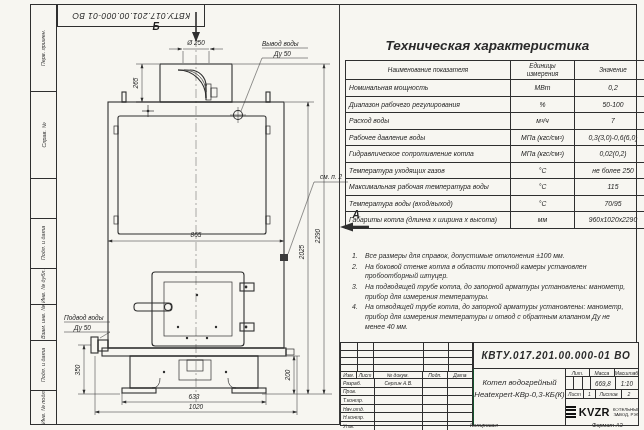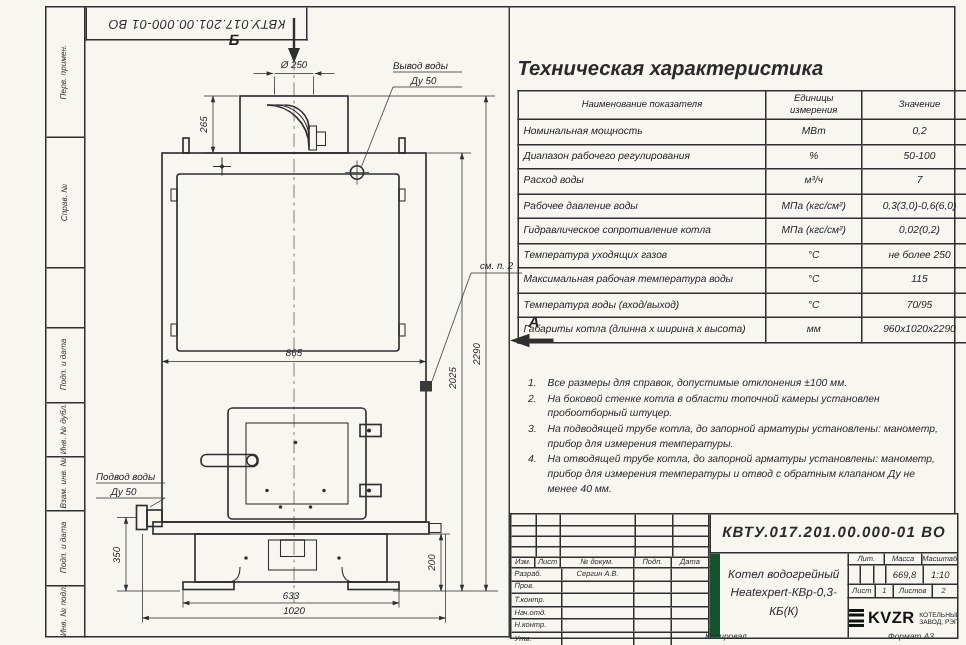--- a/index.html
+++ b/index.html
@@ -9,40 +9,40 @@
   #frame-outer{position:absolute;left:30px;top:4px;width:605px;height:419px;border:1.3px solid #2f2f2f;}
   #frame-inner-v{position:absolute;left:56px;top:4px;width:0;height:421px;border-left:1.2px solid #2f2f2f;}
   #zone-divider{position:absolute;left:339px;top:4px;width:0;height:421px;border-left:0.9px solid #3a3a3a;}
   
   .mfield{position:absolute;left:30.5px;width:25px;display:flex;align-items:center;justify-content:center;border-bottom:1px solid #2f2f2f;}
   .mfield span{transform:rotate(-90deg);white-space:nowrap;font-size:5.5px;font-style:italic;color:#333;}
   
   #docbox{position:absolute;left:57px;top:5px;width:146px;height:21px;border:1.1px solid #2f2f2f;border-top:none;display:flex;align-items:center;justify-content:center;}
   #docbox span{transform:rotate(180deg);font-size:8.5px;font-style:italic;letter-spacing:0.4px;white-space:nowrap;}
   
-  #spec-title{position:absolute;left:345px;top:38px;width:285px;text-align:left;font-size:13.5px;font-style:italic;font-weight:600;}
+  #spec-title{position:absolute;left:345px;top:38px;width:285px;text-align:center;font-size:13.5px;font-style:italic;font-weight:600;}
   #spec{position:absolute;left:345px;top:60px;width:285px;border-collapse:collapse;table-layout:fixed;}
   #spec th,#spec td{border:1px solid #2f2f2f;font-style:italic;font-weight:normal;padding:1px 3px;color:#222;}
   #spec th{font-size:6.3px;text-align:center;line-height:1.25;height:16px;}
   #spec td{font-size:6.8px;height:13.5px;white-space:nowrap;overflow:hidden;}
   #spec td.c{text-align:center;}
   .w-name{width:158px;} .w-units{width:57px;} .w-val{width:70px;}
   
   #notes{position:absolute;left:352px;top:251px;width:278px;font-size:6.9px;font-style:italic;line-height:1.4;}
   .note{display:flex;margin-bottom:1px;}
   .note-num{width:13px;flex:none;text-align:left;}
   .note-text{flex:1;}
   
   #tb{position:absolute;left:340px;top:342px;width:297px;height:82px;border:1.4px solid #2f2f2f;font-style:italic;background:#f7f6f1;}
   .abs{position:absolute;box-sizing:border-box;}
   .b-r{border-right:1px solid #2f2f2f;} .b-l{border-left:1px solid #2f2f2f;}
   .cell{display:flex;align-items:center;justify-content:center;overflow:hidden;}
   .tb-small{font-size:5px;} .tb-med{font-size:6.3px;}
   #tb-doc{left:132px;top:0;width:165px;height:26px;border-bottom:1px solid #2f2f2f;border-left:1px solid #2f2f2f;font-size:10px;letter-spacing:0.8px;display:flex;align-items:center;justify-content:center;font-weight:600;}
-  #tb-name{left:132px;top:26px;width:92px;height:56px;border-left:7px solid #14532d;text-align:center;font-size:7.8px;line-height:1.6;padding-top:8px;}
+  #tb-name{left:132px;top:26px;width:92px;height:56px;border-left:1px solid #14532d;text-align:center;font-size:7.8px;line-height:1.6;padding-top:8px;}
   #kvzr{display:flex;align-items:center;gap:3px;font-style:normal;}
   #kvzr-bars{width:12px;height:12px;display:flex;flex-direction:column;justify-content:space-between;}
   #kvzr-bars i{display:block;height:2.2px;background:#111;}
   #kvzr-word{font-weight:bold;font-size:11px;color:#111;letter-spacing:0.3px;}
   #kvzr-sub{font-size:4.4px;line-height:1.25;color:#222;}
   #copied{position:absolute;left:470px;top:422px;font-size:5.6px;font-style:italic;}
   #format{position:absolute;left:592px;top:422px;font-size:5.6px;font-style:italic;}
   
   #draw{position:absolute;left:56px;top:4px;}
   #draw .o{fill:none;stroke:#2f2f2f;stroke-width:1.1;}
@@ -395,21 +395,21 @@
       <div class="cell tb-med" style="width:24px;">1:10</div>
     </div>
 
     <div class="abs b-l" style="left:224px;top:47px;width:73px;height:9px;display:flex;border-bottom:1px solid #2f2f2f;">
       <div class="cell tb-small b-r" style="width:17px;">Лист</div>
       <div class="cell tb-small b-r" style="width:11px;">1</div>
       <div class="cell tb-small b-r" style="width:25px;">Листов</div>
       <div class="cell tb-small" style="width:14px;">2</div>
     </div>
 
-    <div class="abs b-l cell" style="left:224px;top:56px;width:73px;height:26px;">
+    <div class="abs b-l cell" style="left:224px;top:56px;width:73px;height:26px;text-align:center;">
       <div id="kvzr">
         <div id="kvzr-bars">
             <i></i>
             <i></i>
             <i></i>
             <i></i>
           </div>
         <div id="kvzr-word">KVZR</div>
         <div id="kvzr-sub">
           <div>КОТЕЛЬНЫЙ</div>

